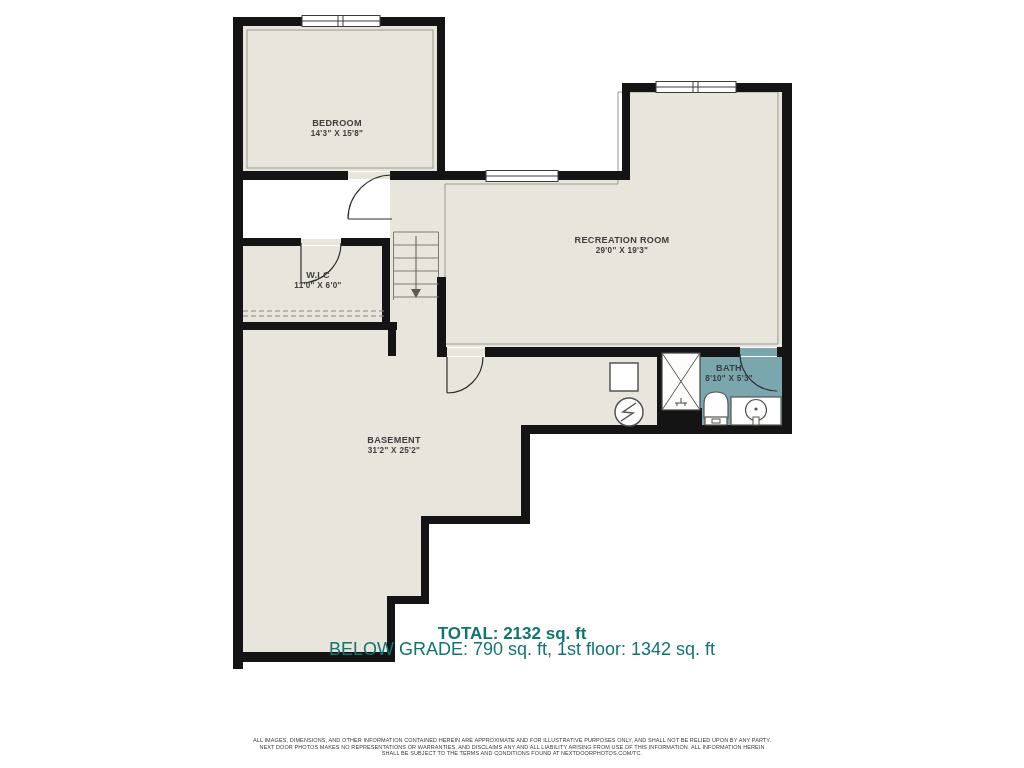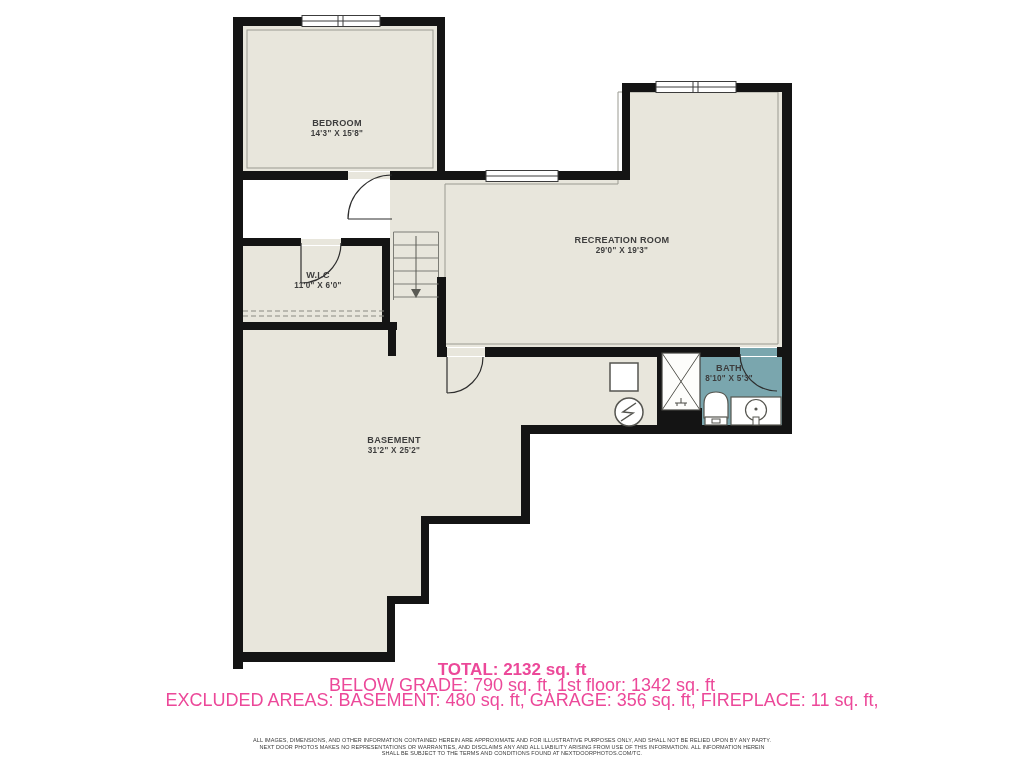--- a/index.html
+++ b/index.html
@@ -2,21 +2,21 @@
 <html><head>
 <meta charset="utf-8">
 <style>
   html,body{margin:0;padding:0;background:#ffffff;width:1024px;height:768px;overflow:hidden;}
   #stage{position:relative;width:1024px;height:574px;background:#ffffff;font-family:"Liberation Sans",sans-serif;}
   #plan-svg{position:absolute;left:0;top:0;}
   .room-label{position:absolute;transform:translate(-50%,-50%) scaleX(.96);color:#3d3d3d;
     text-align:center;white-space:nowrap;letter-spacing:.3px;}
   .room-name{font-size:9.5px;font-weight:bold;}
   .room-dims{font-size:8.5px;font-weight:bold;}
-  #summary{position:absolute;left:0;top:662px;width:1024px;text-align:center;color:#ec4899;}
+  #summary{position:absolute;left:0;top:626px;width:1024px;text-align:center;color:#0f766e;}
   .total-line{font-size:17px;font-weight:bold;line-height:16px;}
   .sub-line{font-size:18px;line-height:15px;margin-left:20px;}
   #disclaimer{position:absolute;left:0;top:737px;width:1024px;text-align:center;color:#3a3a3a;
     font-size:5.5px;line-height:6.5px;letter-spacing:.1px;}
 </style>
 </head>
 <body>
 
 <div id="stage">
 
@@ -186,21 +186,20 @@
   </div>
 
   <div class="room-label" style="left:729px;top:372px;">
     <div class="room-name">BATH</div>
     <div class="room-dims">8'10" X 5'3"</div>
   </div>
 
   <div id="summary">
     <div class="total-line">TOTAL: 2132 sq. ft</div>
     <div class="sub-line">BELOW GRADE: 790 sq. ft, 1st floor: 1342 sq. ft</div>
-    <div class="sub-line">EXCLUDED AREAS: BASEMENT: 480 sq. ft, GARAGE: 356 sq. ft, FIREPLACE: 11 sq. ft,</div>
   </div>
 
   <div id="disclaimer">
     <div>ALL IMAGES, DIMENSIONS, AND OTHER INFORMATION CONTAINED HEREIN ARE APPROXIMATE AND FOR ILLUSTRATIVE PURPOSES ONLY, AND SHALL NOT BE RELIED UPON BY ANY PARTY.</div>
     <div>NEXT DOOR PHOTOS MAKES NO REPRESENTATIONS OR WARRANTIES, AND DISCLAIMS ANY AND ALL LIABILITY ARISING FROM USE OF THIS INFORMATION. ALL INFORMATION HEREIN</div>
     <div>SHALL BE SUBJECT TO THE TERMS AND CONDITIONS FOUND AT NEXTDOORPHOTOS.COM/TC.</div>
   </div>
 
 </div>
 

